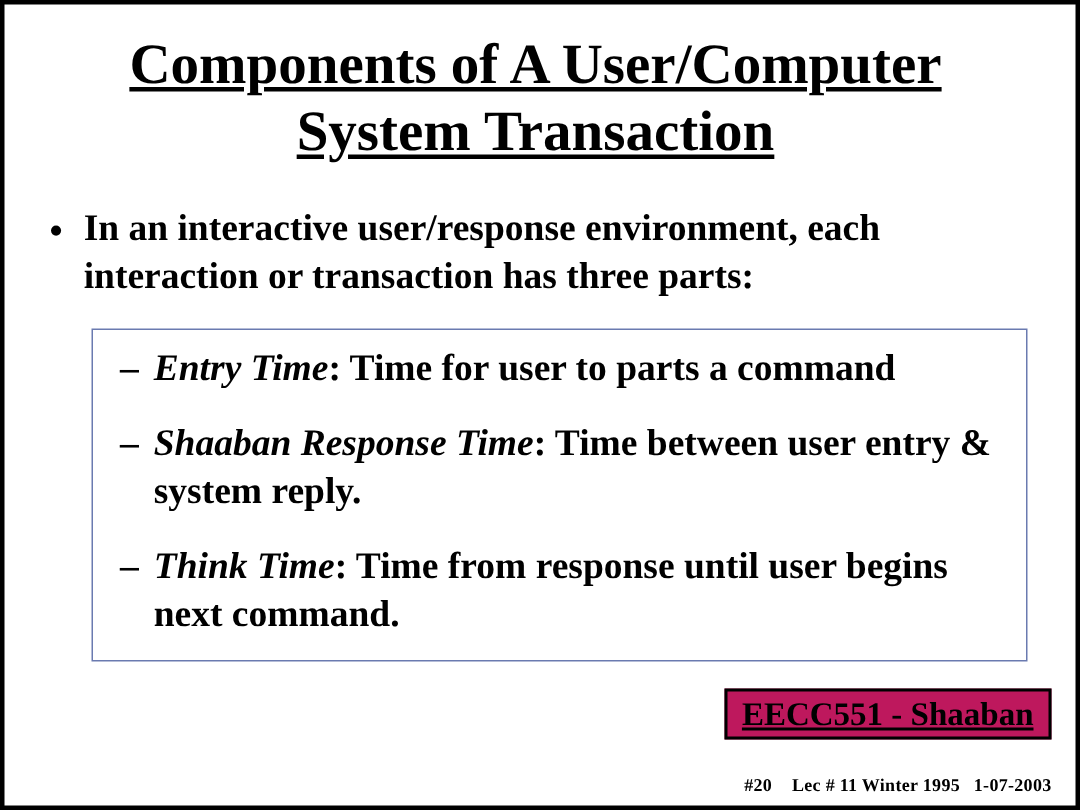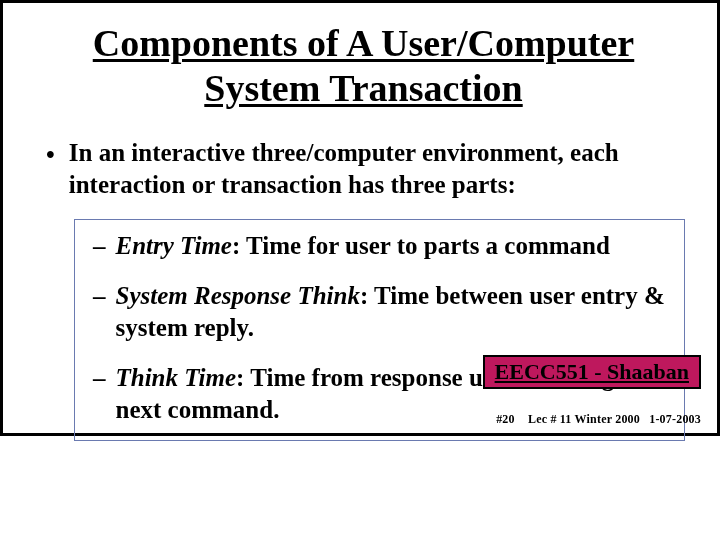--- a/index.html
+++ b/index.html
@@ -1,21 +1,21 @@
 <!DOCTYPE html>
 <html><head>
 <meta charset="utf-8">
 <style>
   * { margin: 0; padding: 0; box-sizing: border-box; }
   html, body { width: 720px; height: 540px; background: #fff; font-family: "Times New Roman", Times, serif; }
   .slide {
-    width: 720px; height: 436px;
+    width: 720px; height: 540px;
     border: 3px solid #000;
     position: relative;
-    padding: 18px 30px 0 37px;
+    padding: 18px 30px 0 24px;
   }
   .title {
     text-align: center;
     font-weight: bold;
     font-size: 38px;
     line-height: 1.18;
     text-decoration: underline;
     text-underline-offset: 3px;
     margin: 0 10px 26px 10px;
   }
@@ -72,52 +72,52 @@
 <body>
 
 <div class="slide">
 
   <div class="title">Components of A User/Computer System Transaction</div>
 
   <div class="body-area">
 
     <div class="bullet-1">
       <div class="dot">•</div>
-      <div>In an interactive three/computer environment, each interaction or transaction has three parts:</div>
+      <div>In an interactive user/response environment, each interaction or transaction has three parts:</div>
     </div>
 
     <div class="subbox">
 
       <div class="sub">
         <div class="dash">–</div>
         <div>
           <span class="label">Entry Time</span><span>: Time for user to parts a command</span>
         </div>
       </div>
 
       <div class="sub">
         <div class="dash">–</div>
         <div>
-          <span class="label">System Response Think</span><span>:  Time between user entry &amp; system reply.</span>
+          <span class="label">Shaaban Response Time</span><span>:  Time between user entry &amp; system reply.</span>
         </div>
       </div>
 
       <div class="sub">
         <div class="dash">–</div>
         <div>
           <span class="label">Think Time</span><span>:  Time from response until user begins next command.</span>
         </div>
       </div>
 
     </div>
 
   </div>
 
   <div class="footer-course">EECC551 - Shaaban</div>
 
   <div class="footer-meta">
     <span class="slide-no">#20</span>
     <span class="lec">Lec # 11</span>
-    <span class="term">Winter 2000</span>
+    <span class="term">Winter 1995</span>
     <span class="date">1-07-2003</span>
   </div>
 
 </div>
 
 </body></html>

